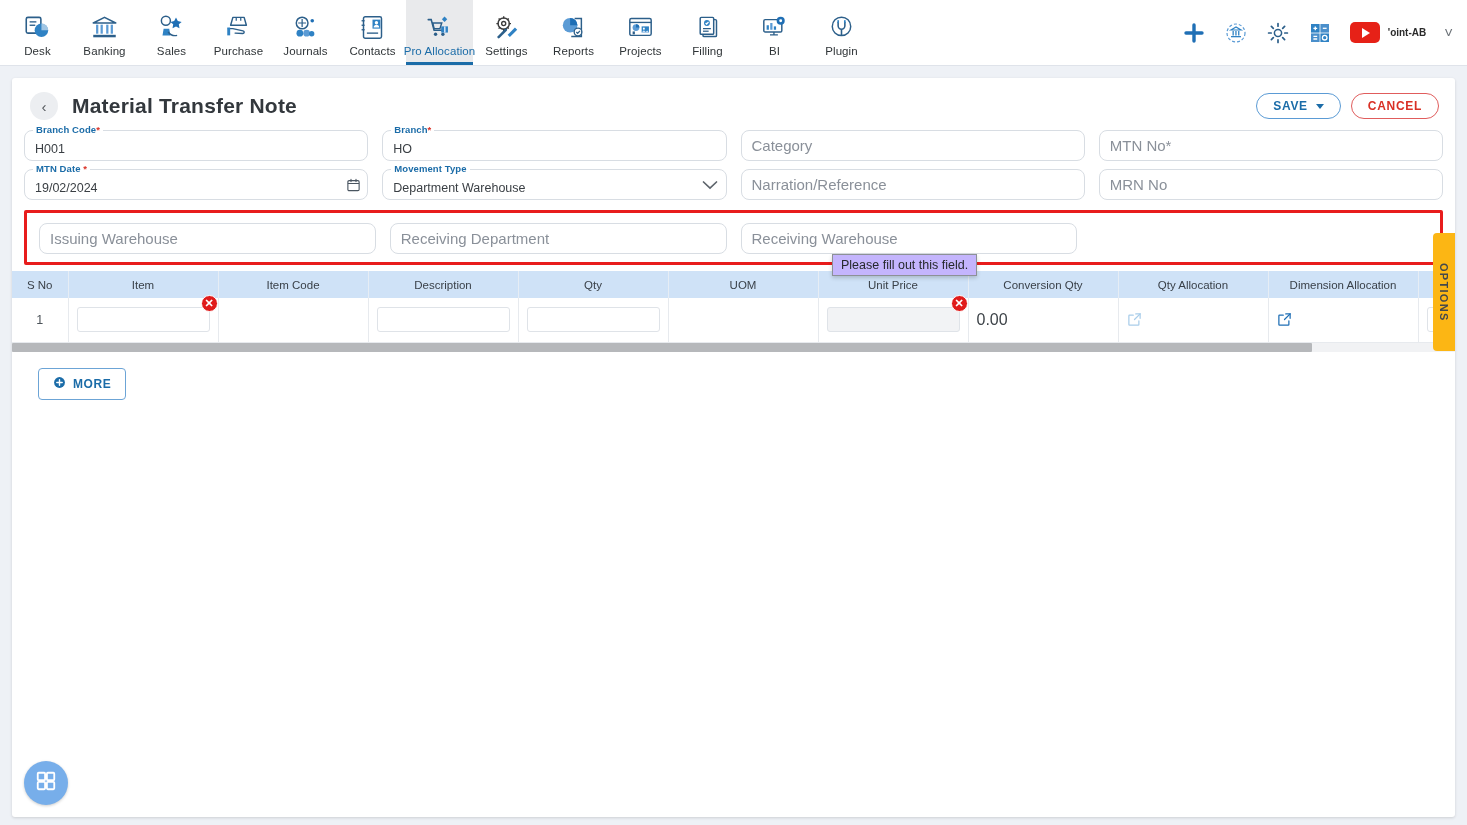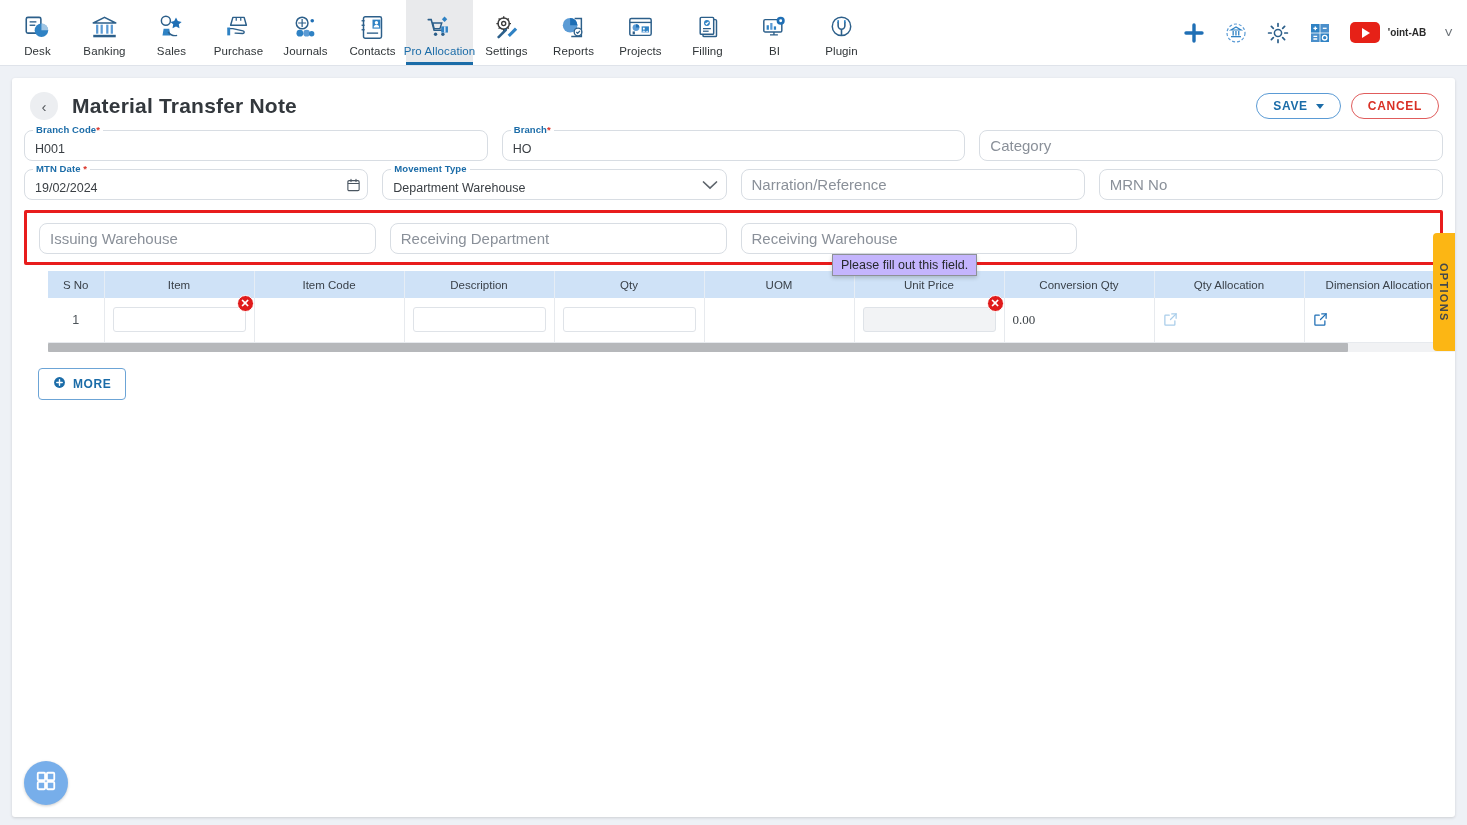--- a/index.html
+++ b/index.html
@@ -117,21 +117,21 @@
   
   .hl-row {
     border: 3px solid #e81c1c; border-radius: 2px;
     padding: 10px 12px 8px 12px; margin: 10px 0 0 0;
     position: relative;
     text-align: right;
   }
   .hl-row .frow { margin-bottom: 0; }
 
   
-  .grid-wrap { margin-top: 6px; position: relative; padding-left: 36px; }
+  .grid-wrap { margin-top: 6px; position: relative; }
   .grid-scroll { overflow: hidden; position: relative; }
   .grid {
     width: 1483px; border-collapse: collapse; table-layout: fixed;
   }
   .grid th {
     background: #cfe2f7; color: #3a4149; font-size: 11.5px; font-weight: normal;
     height: 27px; border-right: 1px solid #e6edf5; padding: 0 6px;
   }
   .grid td {
     height: 44px; border-right: 1px solid #e7eaee; border-bottom: 1px solid #e7eaee;
@@ -142,21 +142,21 @@
     background: #fff;
   }
   .cell-input.dis { background: #f2f3f5; }
   .err-badge {
     position: absolute; width: 17px; height: 17px; border-radius: 50%;
     background: #e01b1b; color: #fff; font-size: 11px; font-weight: bold;
     display: flex; align-items: center; justify-content: center;
     border: 1.5px solid #fff; line-height: 1;
   }
   .sno { font-size: 12.5px; color: #4c5359; text-align: center; }
-  .numval { font-size: 13px; color: #3d4348; font-family: Liberation Serif, serif; }
+  .numval { font-size: 16px; color: #3d4348; }
   .ext-ico { cursor: pointer; display: flex; }
 
   .hscroll {
     height: 9px; background: #f1f2f4; position: relative; margin-top: 0;
   }
   .hscroll .thumb {
     position: absolute; left: 0; top: 0; height: 9px; width: 1300px;
     background: #b6b8bb; border-radius: 1px;
   }
 
@@ -450,20 +450,25 @@
       </div>
       <div class="fcell">
         <div class="field filled">
           <span class="flabel"><span>Branch</span><span class="req">*</span></span>
           <span class="fval">HO</span>
         </div>
       </div>
       <div class="fcell">
         <div class="field">
           <span class="fph">Category</span>
+        </div>
+      </div>
+      <div class="fcell">
+        <div class="field">
+          <span class="fph"><span>MTN No</span><span class="req">*</span></span>
         </div>
       </div>
     </div>
 
     <div class="frow">
       <div class="fcell">
         <div class="field filled">
           <span class="flabel"><span>MTN Date</span> <span class="req">*</span></span>
           <span class="fval">19/02/2024</span>
           <span class="cal-ico">

